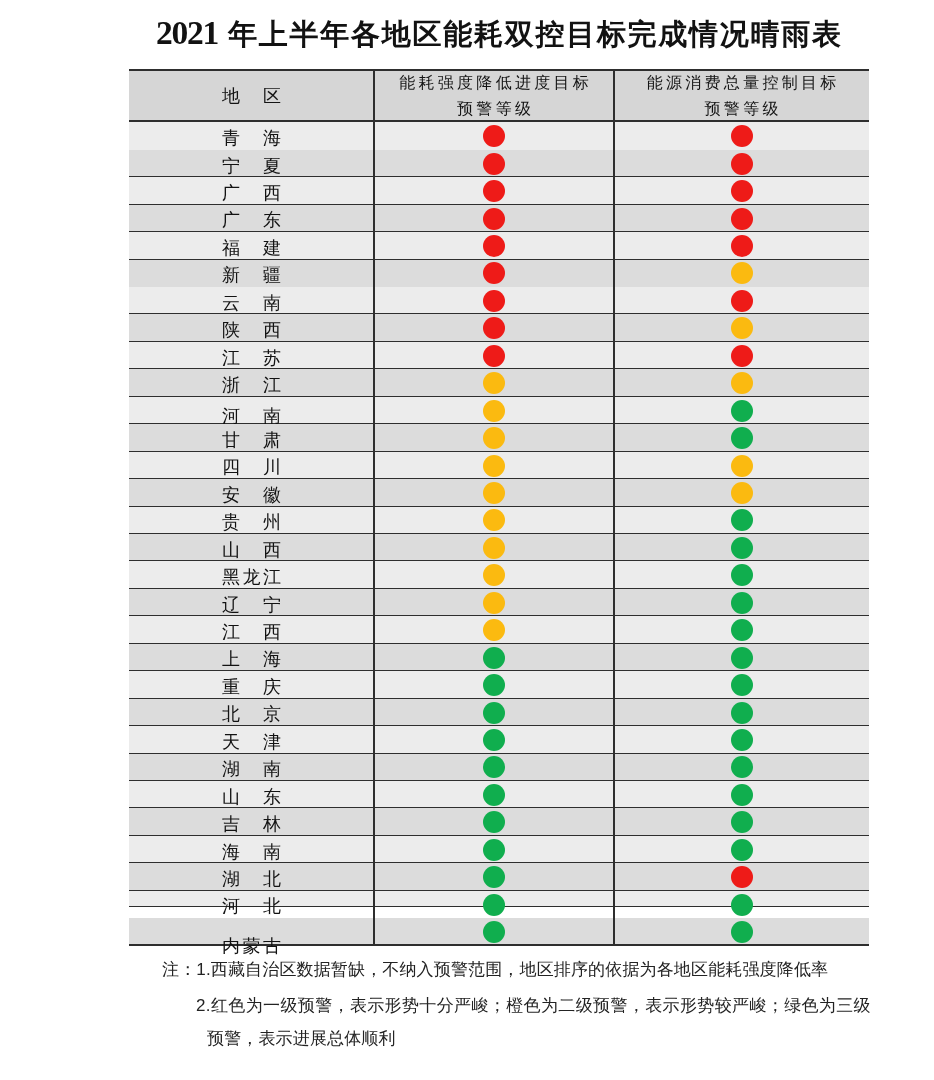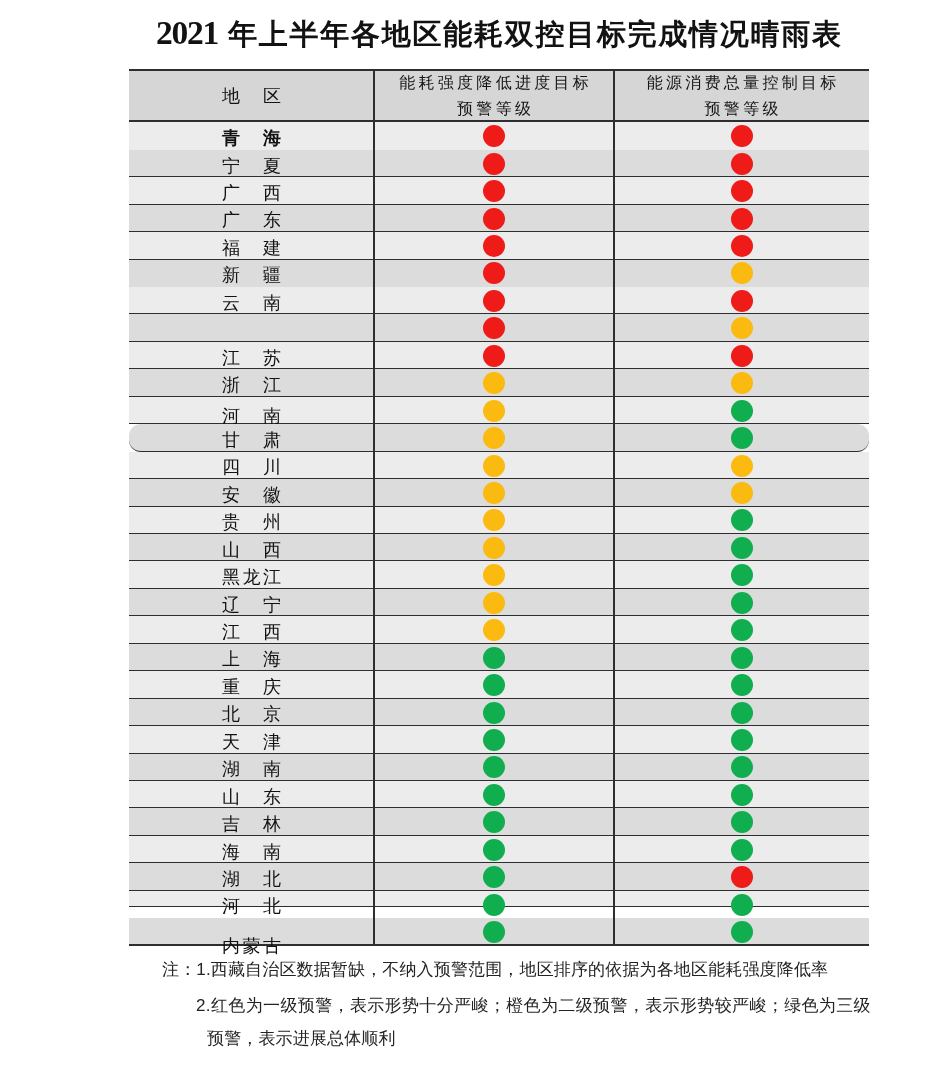--- a/index.html
+++ b/index.html
@@ -149,21 +149,21 @@
         <div class="hdr-txt hdr-region">地　区</div>
       </div>
       <div class="hdr-cell" style="left: 245px; width: 240px;">
         <div class="hdr-txt">能耗强度降低进度目标</div>
         <div class="hdr-txt">预警等级</div>
       </div>
       <div class="hdr-cell" style="left: 485px; width: 255px;">
         <div class="hdr-txt">能源消费总量控制目标</div>
         <div class="hdr-txt">预警等级</div>
       </div>
-      <div class="drow light" style="top: 53.7px; height: 45px; font-weight: bold;">
+      <div class="drow light" style="top: 53.7px; height: 45px;">
         <div class="region-txt" style="top: 6.72px;">青　海</div>
         <div class="dot red" style="left: 354px; top: 2.92px;"></div>
         <div class="dot red" style="left: 601.5px; top: 2.92px;"></div>
       </div>
       <div class="drow dark" style="top: 81.14px; height: 27.44px;">
         <div class="region-txt" style="top: 6.72px;">宁　夏</div>
         <div class="dot red" style="left: 354px; top: 2.92px;"></div>
         <div class="dot red" style="left: 601.5px; top: 2.92px;"></div>
       </div>
       <div class="drow light" style="top: 108.58px; height: 27.44px;">
@@ -185,39 +185,40 @@
         <div class="region-txt" style="top: 6.72px;">新　疆</div>
         <div class="dot red" style="left: 354px; top: 2.92px;"></div>
         <div class="dot orange" style="left: 601.5px; top: 2.92px;"></div>
       </div>
       <div class="drow light" style="top: 218.34px; height: 27.44px;">
         <div class="region-txt" style="top: 6.72px;">云　南</div>
         <div class="dot red" style="left: 354px; top: 2.92px;"></div>
         <div class="dot red" style="left: 601.5px; top: 2.92px;"></div>
       </div>
       <div class="drow dark" style="top: 245.78px; height: 27.44px;">
+        <div class="region-txt" style="top: 6.72px;">陕　西</div>
         <div class="dot red" style="left: 354px; top: 2.92px;"></div>
         <div class="dot orange" style="left: 601.5px; top: 2.92px;"></div>
       </div>
       <div class="drow light" style="top: 273.22px; height: 27.44px;">
         <div class="region-txt" style="top: 6.72px;">江　苏</div>
         <div class="dot red" style="left: 354px; top: 2.92px;"></div>
         <div class="dot red" style="left: 601.5px; top: 2.92px;"></div>
       </div>
       <div class="drow dark" style="top: 300.66px; height: 27.44px;">
         <div class="region-txt" style="top: 6.72px;">浙　江</div>
         <div class="dot orange" style="left: 354px; top: 2.92px;"></div>
         <div class="dot orange" style="left: 601.5px; top: 2.92px;"></div>
       </div>
       <div class="drow light" style="top: 328.1px; height: 27.44px;">
         <div class="region-txt" style="top: 10px;">河　南</div>
         <div class="dot orange" style="left: 354px; top: 2.92px;"></div>
         <div class="dot green" style="left: 601.5px; top: 2.92px;"></div>
       </div>
-      <div class="drow dark" style="top: 355.54px; height: 27.44px; border-radius: 12px;">
+      <div class="drow dark" style="top: 355.54px; height: 27.44px;">
         <div class="region-txt" style="top: 6.72px;">甘　肃</div>
         <div class="dot orange" style="left: 354px; top: 2.92px;"></div>
         <div class="dot green" style="left: 601.5px; top: 2.92px;"></div>
       </div>
       <div class="drow light" style="top: 382.98px; height: 27.44px;">
         <div class="region-txt" style="top: 6.72px;">四　川</div>
         <div class="dot orange" style="left: 354px; top: 2.92px;"></div>
         <div class="dot orange" style="left: 601.5px; top: 2.92px;"></div>
       </div>
       <div class="drow dark" style="top: 410.42px; height: 27.44px;">

